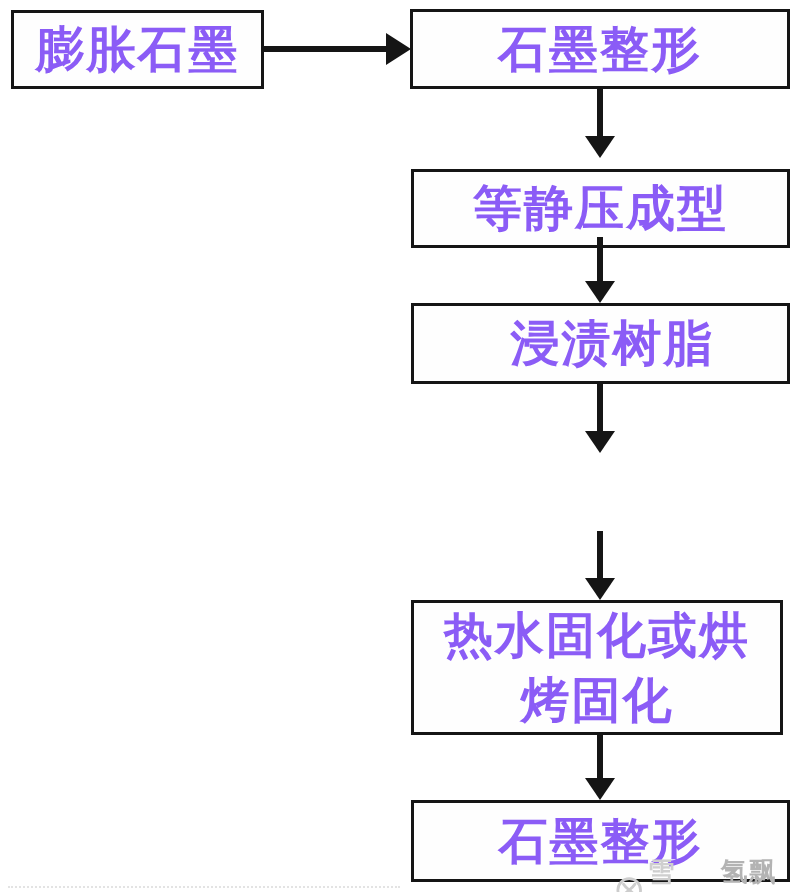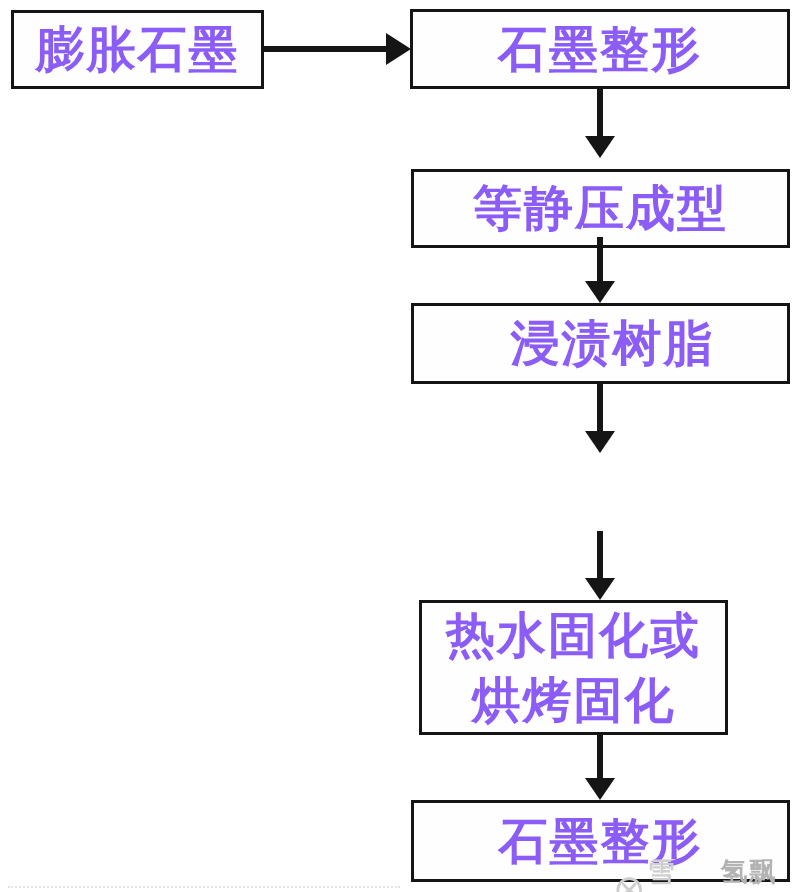--- a/index.html
+++ b/index.html
@@ -30,21 +30,21 @@
     text-align: center;
     letter-spacing: 2px;
   }
   
   #node-source { left: 11px; top: 10px;  width: 253px; height: 79px; }
   
   #node-step0  { left: 410px; top: 9px;   width: 380px; height: 80px; }
   #node-step1  { left: 411px; top: 158px; width: 379px; height: 79px; margin-top: 11px; }
   #node-step2  { left: 411px; top: 303px; width: 379px; height: 81px; padding-left: 24px; }
   #node-step3  { left: 411px; top: 453px; width: 379px; height: 78px; }
-  #node-step4  { left: 411px; top: 600px; width: 309px; height: 135px; padding: 0 22px; margin-left: 8px; }
+  #node-step4  { left: 411px; top: 600px; width: 372px; height: 135px; padding: 0 22px; }
   #node-step5  { left: 411px; top: 800px; width: 379px; height: 82px; }
 
   
   .harrow {
     position: absolute;
     background: #151515;
     height: 6px;
   }
   .harrow::after {
     content: "";

